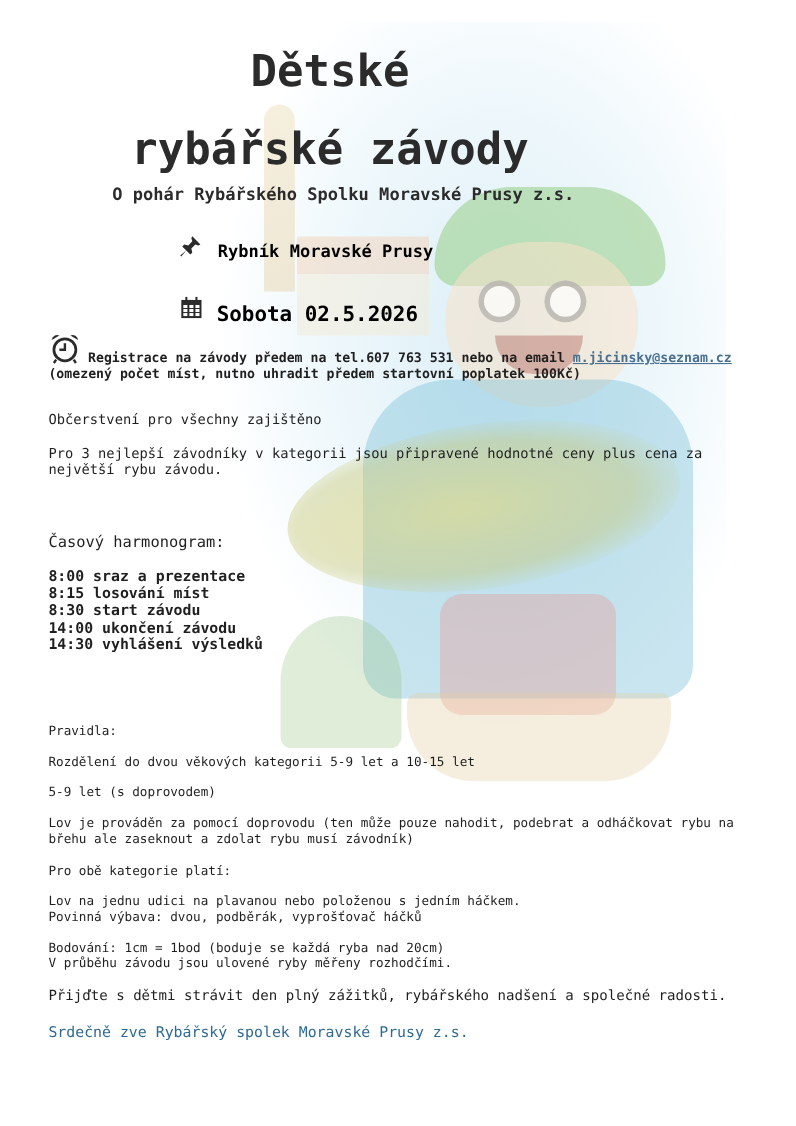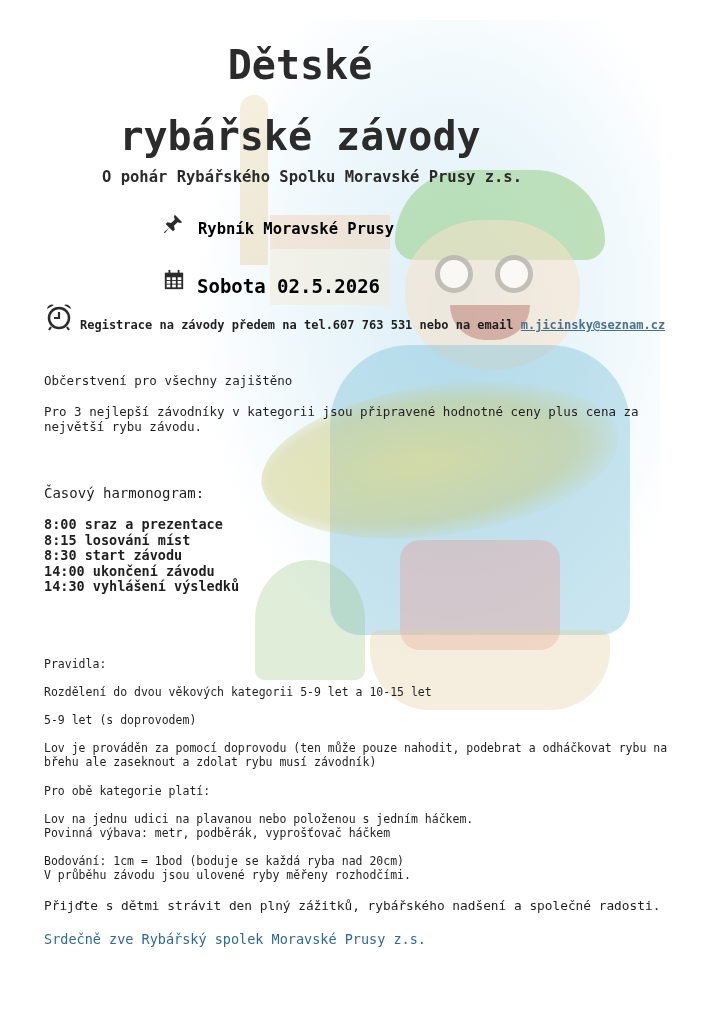--- a/index.html
+++ b/index.html
@@ -158,39 +158,40 @@
           <path d="M15 9v6h-5" fill="none" stroke="#2b2b2b" stroke-width="2.2"></path>
           <path d="M3 6a5 5 0 0 1 7-4z" fill="#2b2b2b"></path>
           <path d="M27 6a5 5 0 0 0-7-4z" fill="#2b2b2b"></path>
           <path d="M7 24l-2 3M23 24l2 3" stroke="#2b2b2b" stroke-width="2.2"></path>
         </svg>
       </span>
       <span class="txt">
         <span>Registrace na závody předem na tel.607 763 531 nebo na email </span><a class="email">m.jicinsky@seznam.cz</a>
       </span>
     </div>
+    <div class="line2">(omezený počet míst, nutno uhradit předem startovní poplatek 100Kč)</div>
   </div>
 
   <p class="p" style="top:373px;">Občerstvení pro všechny zajištěno</p>
   <p class="p" style="top:404px;">Pro 3 nejlepší závodníky v kategorii jsou připravené hodnotné ceny plus cena za největší rybu závodu.</p>
 
   <p class="p heading" style="top:486px;">Časový harmonogram:</p>
   <div class="sched">
     <div>8:00 sraz a prezentace</div>
     <div>8:15 losování míst</div>
     <div>8:30 start závodu</div>
     <div>14:00 ukončení závodu</div>
     <div>14:30 vyhlášení výsledků</div>
   </div>
 
   <p class="p small" style="top:657px;">Pravidla:</p>
   <p class="p small" style="top:685px;">Rozdělení do dvou věkových kategorii 5-9 let a 10-15 let</p>
   <p class="p small" style="top:713px;">5-9 let (s doprovodem)</p>
   <p class="p small" style="top:741px;">Lov je prováděn za pomocí doprovodu (ten může pouze nahodit, podebrat a odháčkovat rybu na břehu ale zaseknout a zdolat rybu musí závodník)</p>
   <p class="p small" style="top:784px;">Pro obě kategorie platí:</p>
   <p class="p small" style="top:812px;">Lov na jednu udici na plavanou nebo položenou s jedním háčkem.</p>
-  <p class="p small" style="top:826px;">Povinná výbava: metr, podběrák, vyprošťovač háčkem</p>
+  <p class="p small" style="top:826px;">Povinná výbava: dvou, podběrák, vyprošťovač háčků</p>
   <p class="p small" style="top:854px;">Bodování: 1cm = 1bod (boduje se každá ryba nad 20cm)</p>
   <p class="p small" style="top:868px;">V průběhu závodu jsou ulovené ryby měřeny rozhodčími.</p>
 
   <p class="p" style="top:898px; width:660px; font-size:12.8px;">Přijďte s dětmi strávit den plný zážitků, rybářského nadšení a společné radosti.</p>
   <p class="p sign" style="top:932px;">Srdečně zve Rybářský spolek Moravské Prusy z.s.</p>
 </div>
 
 </body></html>

